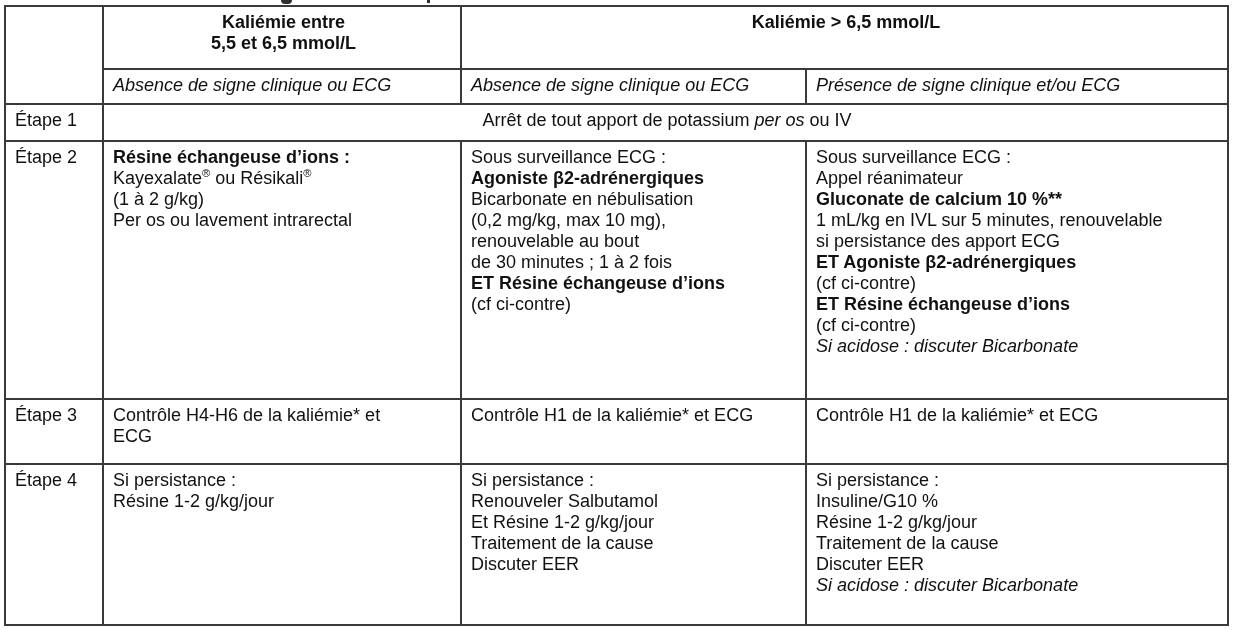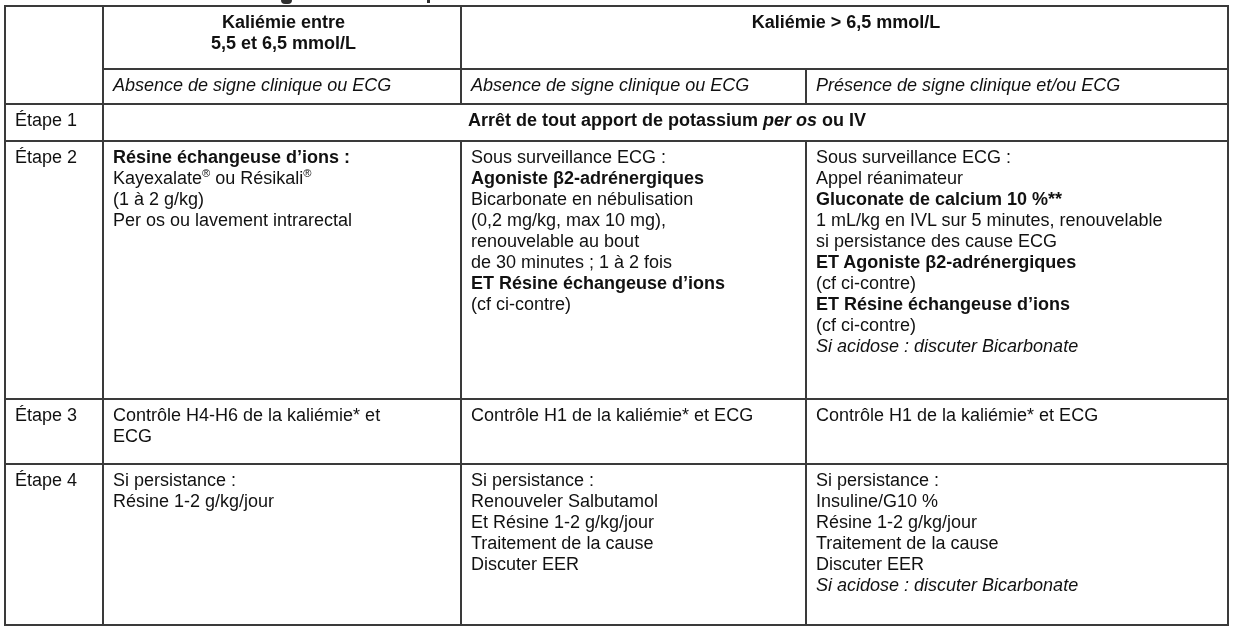--- a/index.html
+++ b/index.html
@@ -6,21 +6,21 @@
   .page{position:relative;width:1234px;height:630px;background:#ffffff;overflow:hidden;
         font-family:"Liberation Sans","DejaVu Sans",sans-serif;color:#111111;}
   table.protocol{position:absolute;left:4px;top:5px;width:1223px;
         border-collapse:collapse;table-layout:fixed;}
   table.protocol td{border:2px solid #3a3a3a;vertical-align:top;
         padding:5px 6px 4px 9px;font-size:18px;line-height:21px;color:#111111;
         overflow:hidden;}
   td.label-cell{padding-left:13px;}
   td.header-cell{text-align:center;font-weight:bold;font-size:19px;line-height:22px;padding-top:7px;}
   td.subheader-cell{font-style:italic;padding-top:5px;margin-top:36px;}
-  td.span-cell{text-align:center;font-weight:bold;}
+  td.span-cell{text-align:center;}
   .ln{white-space:nowrap;}
   .b{font-weight:bold;}
   .i{font-style:italic;}
   sup{font-size:62%;line-height:0;vertical-align:super;}
   tr.r-head{height:63px;}
   tr.r-sub{height:35px;}
   tr.r-e1{height:37px;padding-left:20px;}
   tr.r-e2{height:258px;}
   tr.r-e3{height:65px;}
   tr.r-e4{height:161px;padding-left:15px;}
@@ -88,21 +88,21 @@
             <div class="ln"><span>renouvelable au bout</span></div>
             <div class="ln"><span>de 30 minutes ; 1 à 2 fois</span></div>
             <div class="ln"><span class="b">ET Résine échangeuse d’ions</span></div>
             <div class="ln"><span>(cf ci-contre)</span></div>
           </td>
         <td>
             <div class="ln"><span>Sous surveillance ECG :</span></div>
             <div class="ln"><span>Appel réanimateur</span></div>
             <div class="ln"><span class="b">Gluconate de calcium 10 %**</span></div>
             <div class="ln"><span>1 mL/kg en IVL sur 5 minutes, renouvelable</span></div>
-            <div class="ln"><span>si persistance des cause ECG</span></div>
+            <div class="ln"><span>si persistance des apport ECG</span></div>
             <div class="ln"><span class="b">ET Agoniste β2-adrénergiques</span></div>
             <div class="ln"><span>(cf ci-contre)</span></div>
             <div class="ln"><span class="b">ET Résine échangeuse d’ions</span></div>
             <div class="ln"><span>(cf ci-contre)</span></div>
             <div class="ln"><span class="i">Si acidose : discuter Bicarbonate</span></div>
           </td>
       </tr>
       <tr class="r-e3">
         <td class="label-cell">Étape 3</td>
         <td>

